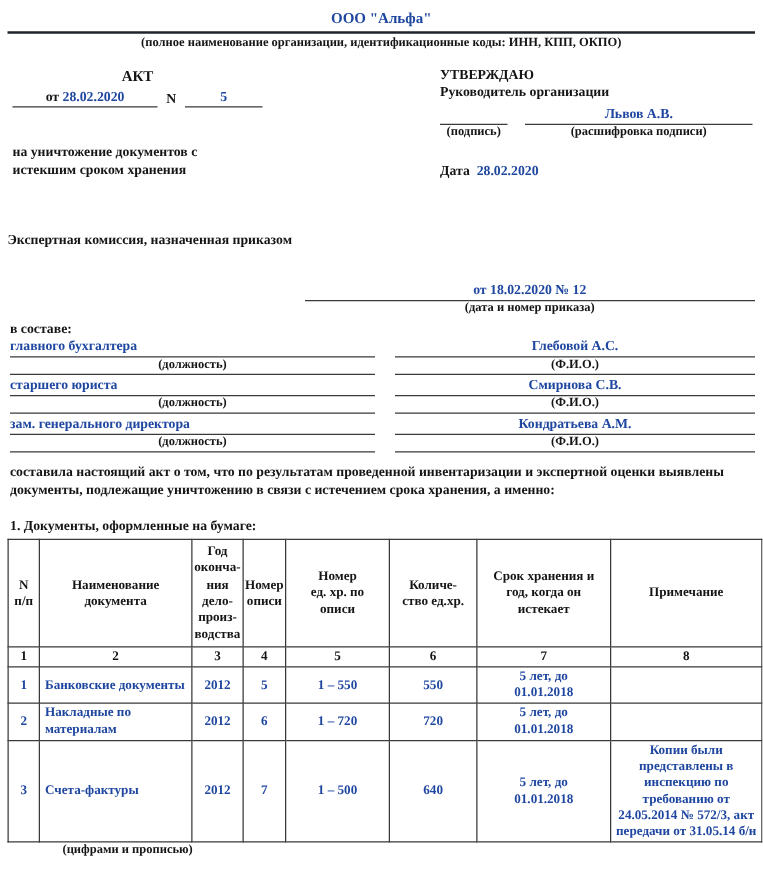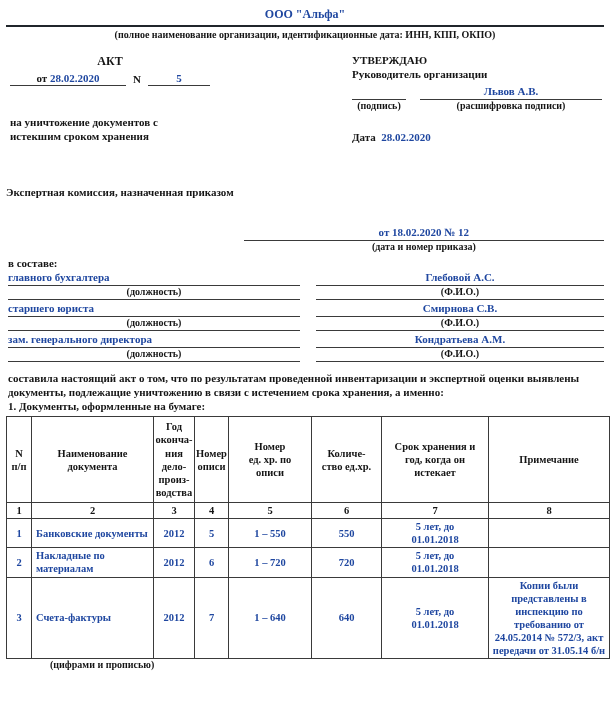--- a/index.html
+++ b/index.html
@@ -51,21 +51,21 @@
   .member-row { display:flex; margin-left:2px; }
   .member-left { width:292px; }
   .member-right { flex:1; margin-left:16px; }
   .member-row .line1 { height:15px; }
   .member-right .line1 { text-align:center; }
   .member-row .line2 { text-align:center; font-size:10px; height:14px; }
   .member-row { margin-bottom:2px; }
 
   
   .main-paragraph { margin-top:10px; margin-left:2px; width:580px; }
-  .section-title { margin-left:2px; }
+  .section-title { margin-top:15px; margin-left:2px; }
 
   
   table.doc-table { border-collapse:collapse; table-layout:fixed; width:603px; margin-top:3px; margin-left:0; }
   table.doc-table td { border:1px solid #3a3a3a; vertical-align:middle; text-align:center; padding:1px 2px; font-size:10.5px; }
   tr.thead td { padding:3px 1px; }
   tr.tnum td { height:16px; padding:0; }
   tr.tdata td { color:#1f47a0; height:28px; }
   tr.tdata td.num { color:#151515; color:#1f47a0; }
   tr.tdata td.name { text-align:left; padding-left:4px; }
   tr.tdata.tall td { height:auto; }
@@ -77,21 +77,21 @@
   .total-units { margin-left:8px; }
   .total-caption { width:258px; margin-left:44px; text-align:left; }
 </style>
 </head>
 <body>
 
 <div class="page">
 
   <div class="org-line blue">ООО "Альфа"</div>
   <div class="thick-rule"></div>
-  <div class="org-caption">(полное наименование организации, идентификационные дата: ИНН, КПП, ОКПО)</div>
+  <div class="org-caption">(полное наименование организации, идентификационные коды: ИНН, КПП, ОКПО)</div>
 
   <div class="top-blocks">
     <div class="act-block">
       <div class="act-title center">АКТ</div>
       <div class="act-line">
         <span class="act-seg1 u"><span>от</span>&nbsp;<span class="blue">28.02.2020</span></span>
         <span class="act-n">N</span>
         <span class="act-seg2 u blue">5</span>
       </div>
       <div class="act-subject">
@@ -223,21 +223,21 @@
       <td>720</td>
       <td class="pre">5 лет, до
 01.01.2018</td>
       <td></td>
     </tr>
     <tr class="tdata tall">
       <td class="num">3</td>
       <td class="name pre">Счета-фактуры</td>
       <td>2012</td>
       <td>7</td>
-      <td>1 – 640</td>
+      <td>1 – 500</td>
       <td>640</td>
       <td class="pre">5 лет, до
 01.01.2018</td>
       <td>Копии были представлены в инспекцию по требованию от 24.05.2014 № 572/3, акт передачи от 31.05.14 б/н</td>
     </tr>
   </tbody>
     </table>
 
   <div class="total-caption cap">(цифрами и прописью)</div>
 

